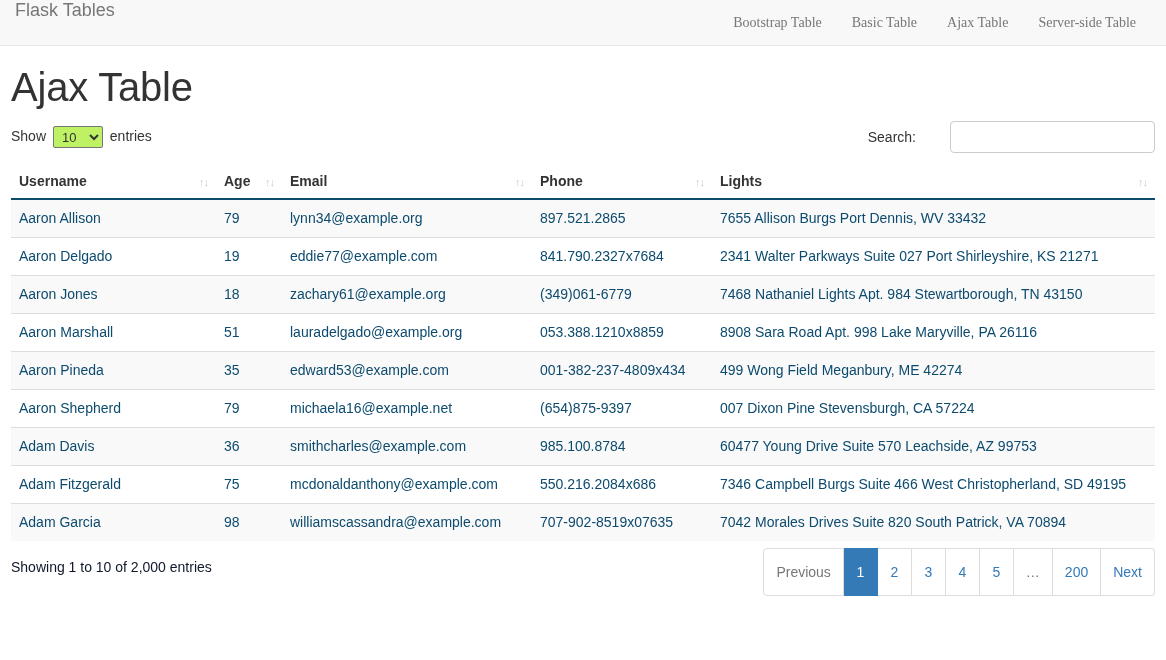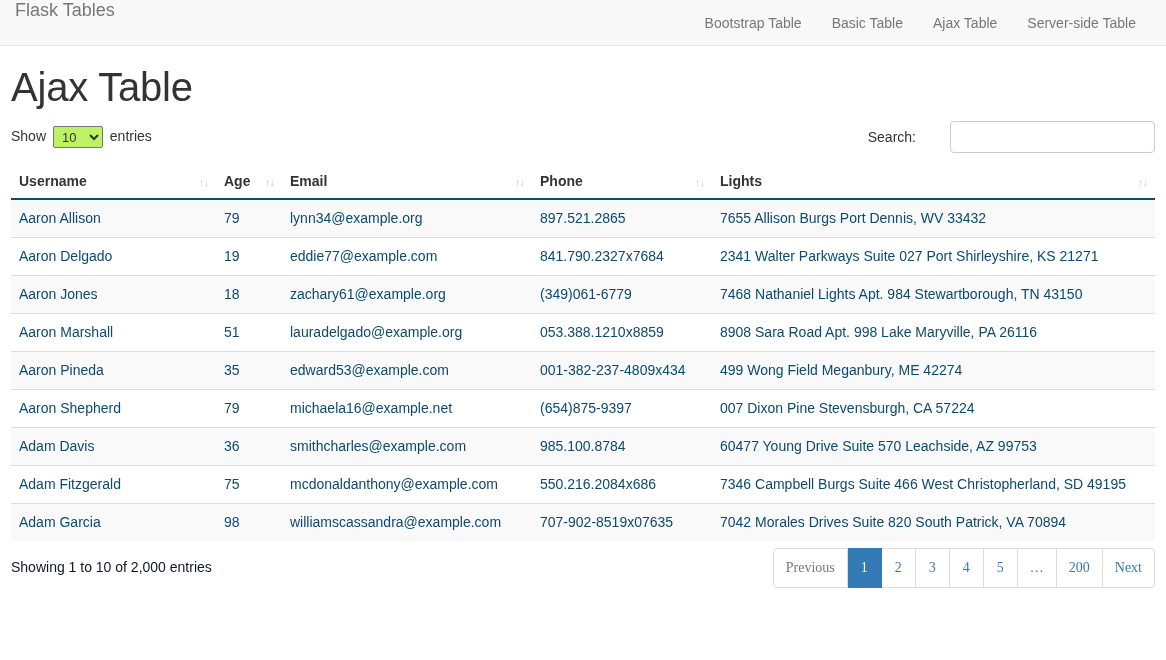--- a/index.html
+++ b/index.html
@@ -33,20 +33,21 @@
     align-items: center;
   }
   .nav-link {
     font-size: 14px;
     color: #777777;
     padding: 0 15px;
     line-height: 20px;
     text-decoration: none;
     white-space: nowrap;
     cursor: pointer;
+    font-family: Liberation Serif, serif;
   }
 
   
   .container {
     width: 1166px;
     padding: 0 11px;
   }
   .page-title {
     font-size: 40px;
     font-weight: normal;
@@ -165,35 +166,34 @@
     color: #0f172a;
     white-space: nowrap;
   }
   .pagination {
     position: absolute;
     right: 0; top: 0;
     display: flex;
   }
   .page-item {
     min-width: 34px;
-    height: 40px;
+    height: 48px;
     padding: 14px 12px;
     border: 1px solid #dddddd;
     border-left-width: 0;
     background: #ffffff;
     color: #337ab7;
     font-size: 14px;
     line-height: 20px;
     text-align: center;
     cursor: pointer;
     white-space: nowrap;
     display: flex;
     align-items: center;
     justify-content: center;
-    font-family: Liberation Serif, serif;
   }
   .page-item:first-child {
     border-left-width: 1px;
     border-top-left-radius: 4px;
     border-bottom-left-radius: 4px;
   }
   .page-item:last-child {
     border-top-right-radius: 4px;
     border-bottom-right-radius: 4px;
   }

